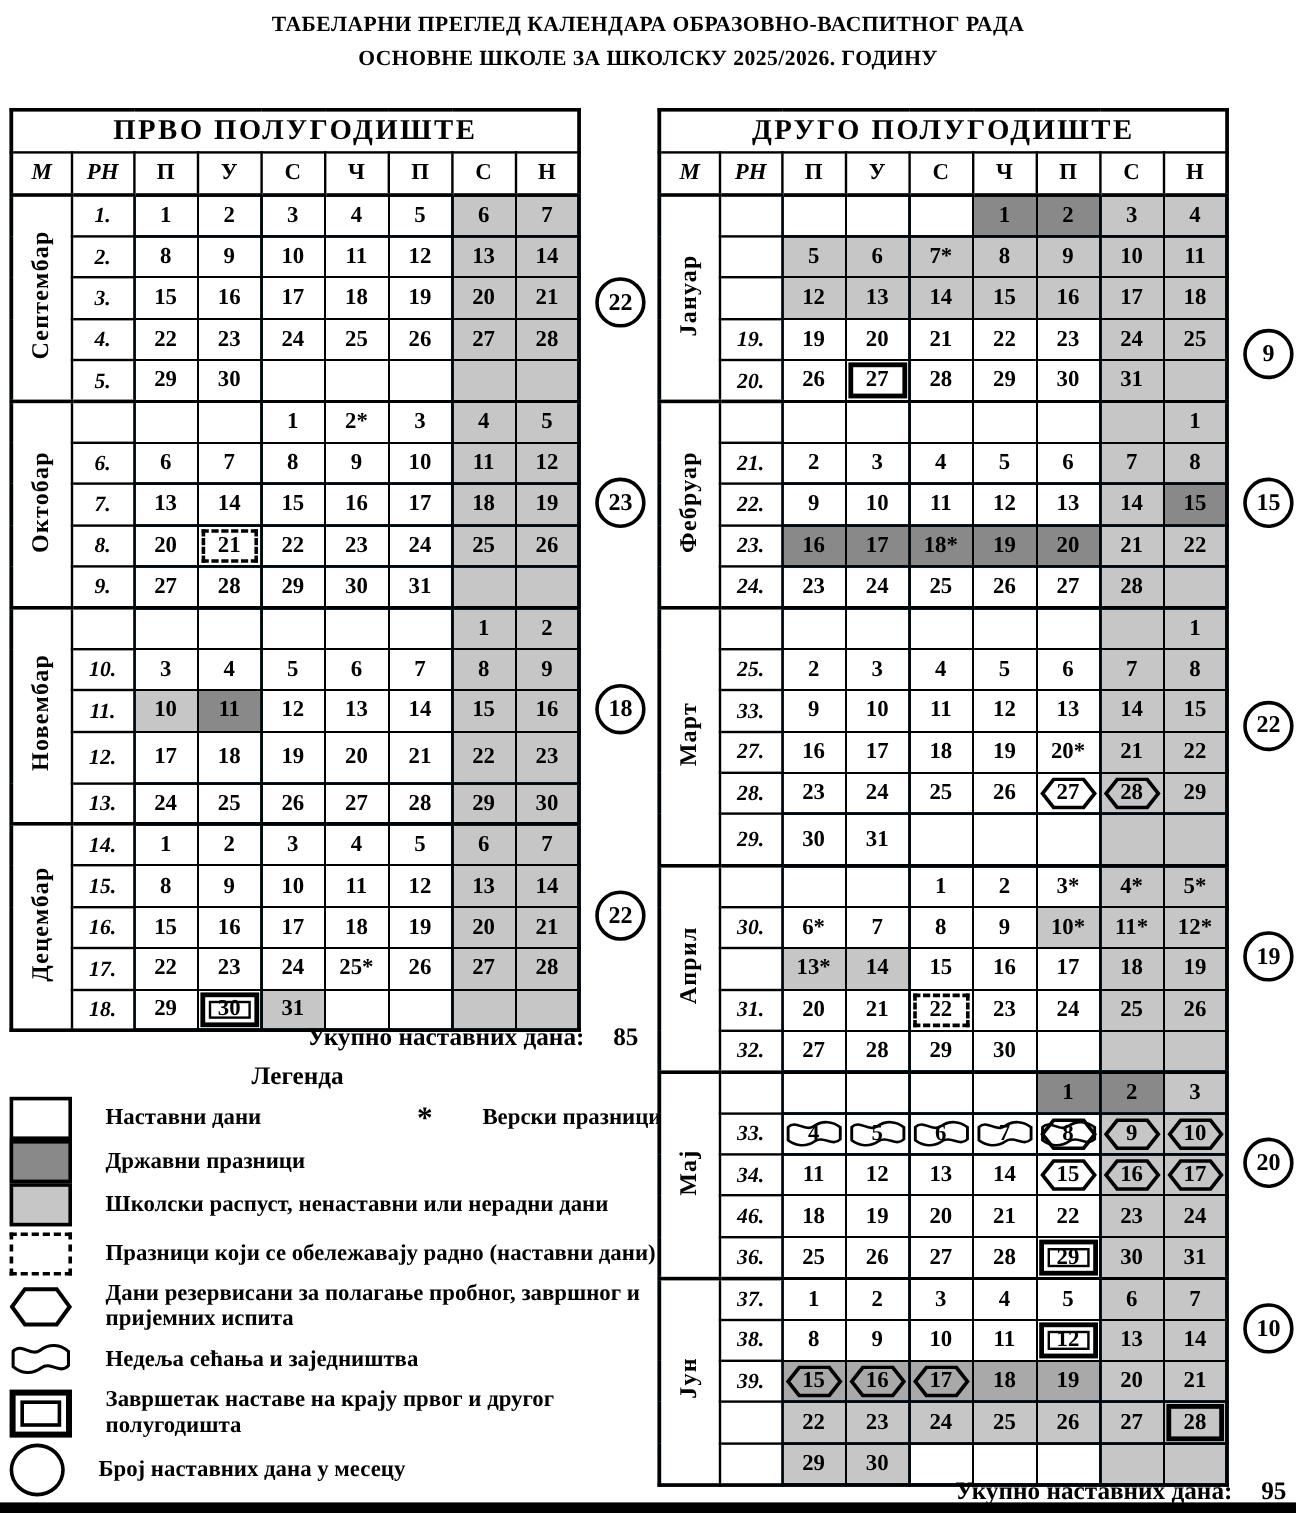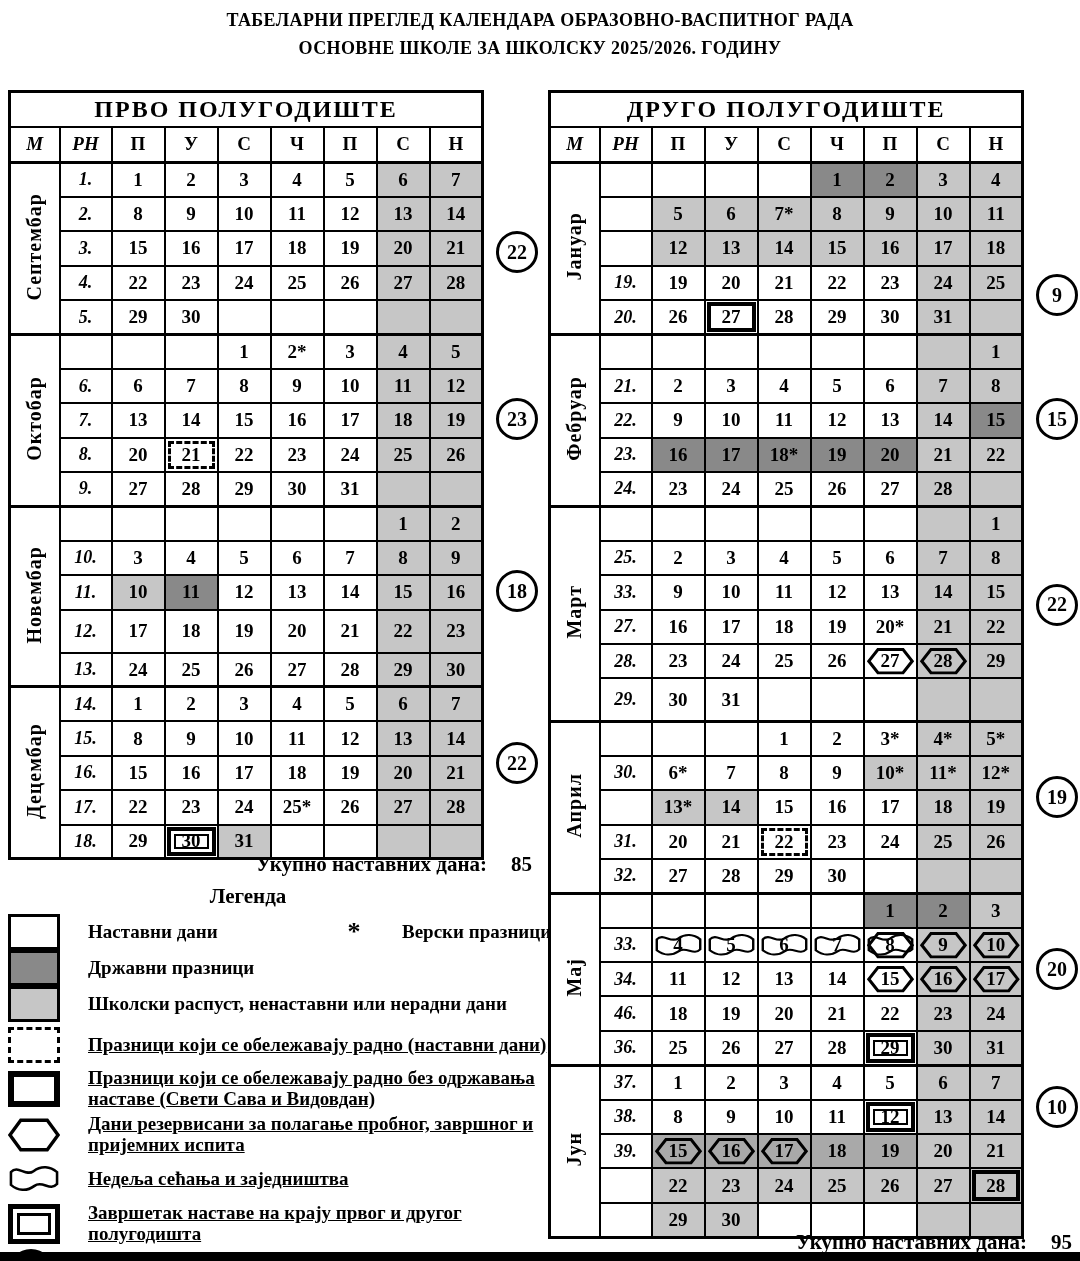--- a/index.html
+++ b/index.html
@@ -35,21 +35,21 @@
 
   .circle{position:absolute;left:488px;width:42px;height:42px;border:3px solid #000;border-radius:50%;
     background:#fff;display:flex;align-items:center;justify-content:center;font-size:20px;font-weight:bold;box-sizing:border-box;}
 
   .total{position:absolute;display:flex;justify-content:flex-end;align-items:center;gap:24px;
     font-size:21px;font-weight:bold;}
 
   .legend{position:absolute;left:8px;top:884px;width:548px;}
   .legend-title{width:480px;text-align:center;font-size:21px;font-weight:bold;margin-bottom:5px;}
   .leg-row{display:flex;align-items:center;gap:28px;min-height:36px;}
-  .leg-row.gap{margin-top:5px;text-decoration:underline;}
+  .leg-row.gap{margin-top:5px;}
   .leg-label{font-size:19px;font-weight:bold;line-height:1.08;}
   .leg-label.fixed{width:218px;}
   .leg-sym{font-size:26px;font-weight:bold;width:40px;text-align:center;}
   .sw{width:52px;min-width:52px;height:36px;border:3px solid #000;background:#fff;box-sizing:border-box;}
   .sw-dark{background:#898989;}
   .sw-light{background:#c6c6c6;}
   .sw-dashed{border-style:dashed;}
   .sw-bold{border-width:6px;}
   .sw-hex,.sw-wavy{border:none;background:transparent;display:flex;align-items:center;justify-content:center;height:38px;}
   .sw-double{border-width:5px;display:flex;align-items:center;justify-content:center;height:40px;}
@@ -712,24 +712,20 @@
           <div class="sw sw-dark"></div>
           <span class="leg-label">Државни празници</span>
         </div>
         <div class="leg-row">
           <div class="sw sw-light"></div>
           <span class="leg-label">Школски распуст, ненаставни или нерадни дани</span>
         </div>
         <div class="leg-row gap">
           <div class="sw sw-dashed"></div>
           <span class="leg-label">Празници који се обележавају радно (наставни дани)</span>
-        </div>
-        <div class="leg-row gap">
-          <div class="sw sw-bold"></div>
-          <span class="leg-label">Празници који се обележавају радно без одржавања наставе (Свети Сава и Видовдан)</span>
         </div>
         <div class="leg-row gap">
           <div class="sw sw-hex">
             <svg class="swsvg" viewBox="0 0 53 34">
               <polygon points="13,2 40,2 51,17 40,32 13,32 2,17" fill="none" stroke="#000" stroke-width="3.4"></polygon>
             </svg>
           </div>
           <span class="leg-label">Дани резервисани за полагање пробног, завршног и пријемних испита</span>
         </div>
         <div class="leg-row gap">

